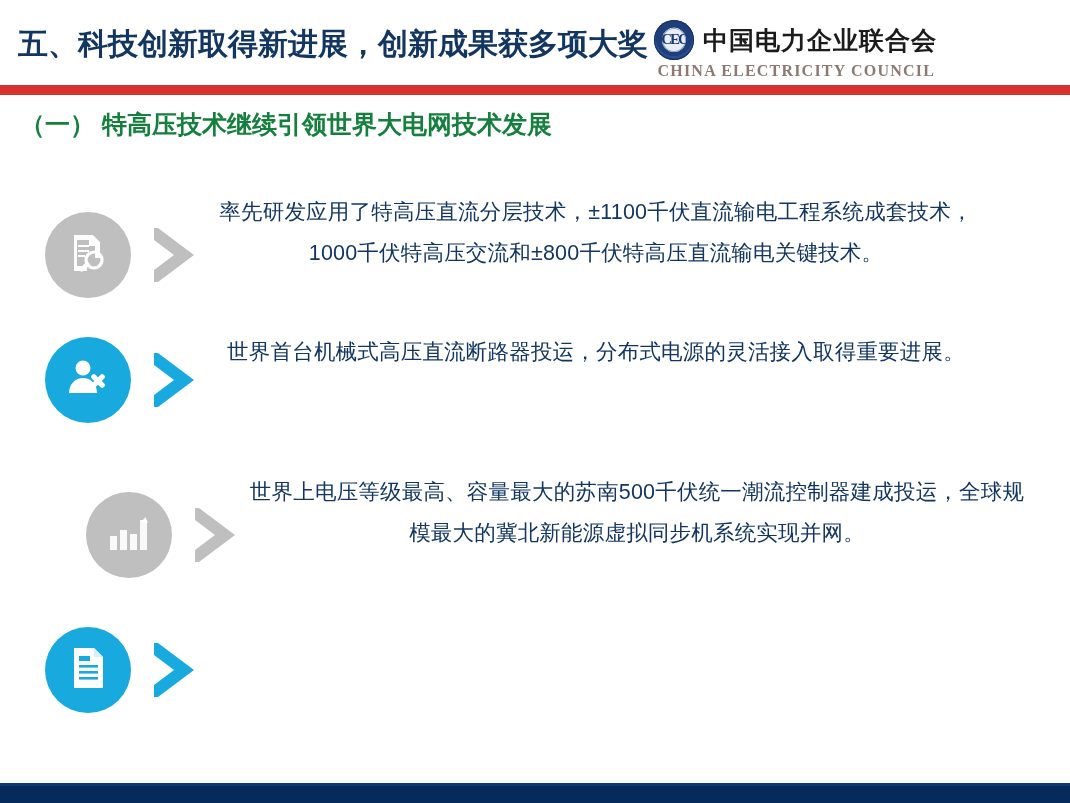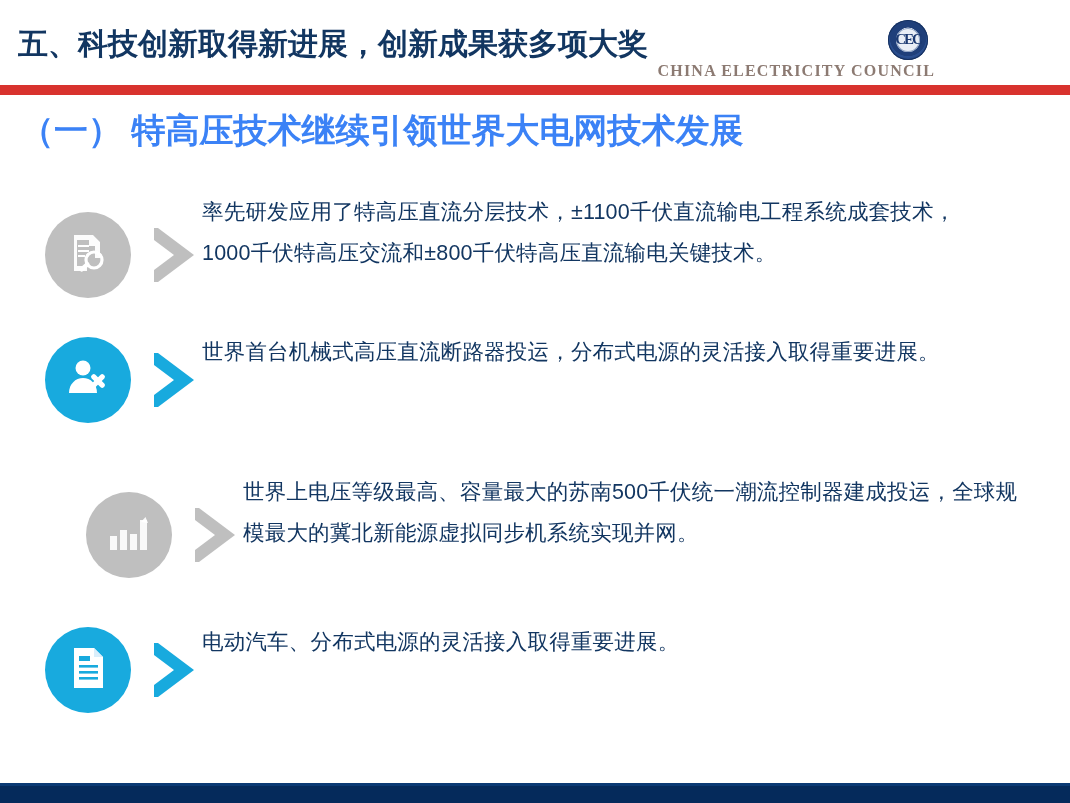--- a/index.html
+++ b/index.html
@@ -99,39 +99,40 @@
     width: 1070px;
     height: 10px;
     background: #d8322e;
   }
 
   
   .subtitle {
     position: absolute;
     left: 20px;
     top: 108px;
-    font-size: 34px;
-    font-weight: bold;
-    color: #3b82f6;
+    font-size: 25px;
+    font-weight: bold;
+    color: #15803d;
     white-space: nowrap;
   }
 
   
   .bullets {
     position: absolute;
     left: 0;
     top: 192px;
     width: 1070px;
   }
   .bullet-row {
     position: absolute;
     left: 0;
     width: 1070px;
     display: flex;
     align-items: flex-start;
+    text-align: center;
   }
   .bullet-visual {
     position: relative;
     width: 160px;
     flex: 0 0 160px;
     height: 100px;
     display: flex;
     align-items: center;
   }
   .bullet-circle {
@@ -183,20 +184,21 @@
 
 <div class="slide-header">
   <div class="header-title">五、科技创新取得新进展，创新成果获多项大奖</div>
 
   <div class="brand-block">
     <div class="brand-row">
       <div class="brand-emblem">
         <div class="emblem-inner"></div>
         <div class="emblem-mono">CEC</div>
       </div>
+      <div class="brand-cn">中国电力企业联合会</div>
     </div>
     <div class="brand-en">CHINA ELECTRICITY COUNCIL</div>
   </div>
 </div>
 
 <div class="red-rule"></div>
 
 <div class="subtitle">（一） 特高压技术继续引领世界大电网技术发展</div>
 
 <div class="bullets" id="bullet-list">
@@ -262,18 +264,17 @@
               <rect x="12" y="11" width="11" height="5" fill="#18aade"></rect>
               <rect x="12" y="20" width="19" height="2.6" fill="#18aade"></rect>
               <rect x="12" y="26" width="19" height="2.6" fill="#18aade"></rect>
               <rect x="12" y="32" width="19" height="2.6" fill="#18aade"></rect>
             </svg></span>
         </div>
         <div class="bullet-chevron"><svg width="48" height="62" viewBox="0 0 48 62">
             <path d="M4 4 L8 4 L44 31 L8 58 L4 58 L4 46 L24 31 L4 16 Z" fill="#18aade"></path>
           </svg></div>
       </div>
-      <div class="bullet-text">电动汽车、分布式电源的灵活接入取得重要进展。</div>
     </div>
   </div>
 
 <div class="footer-bar-line"></div>
 <div class="footer-bar"></div>
 
 </body></html>

